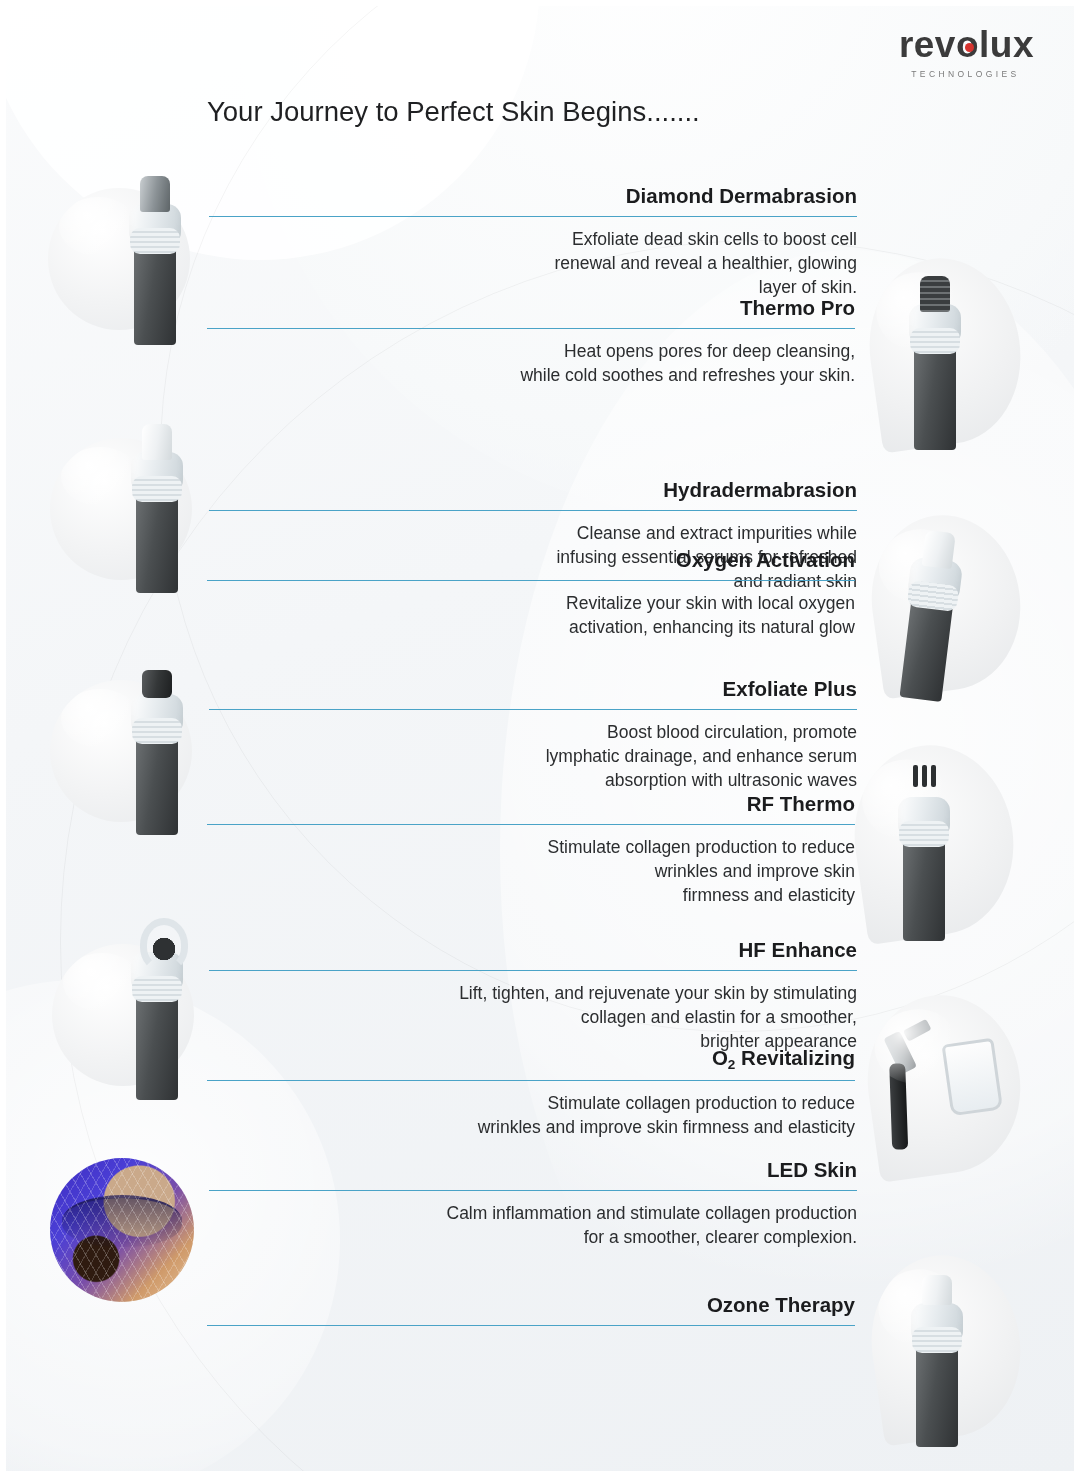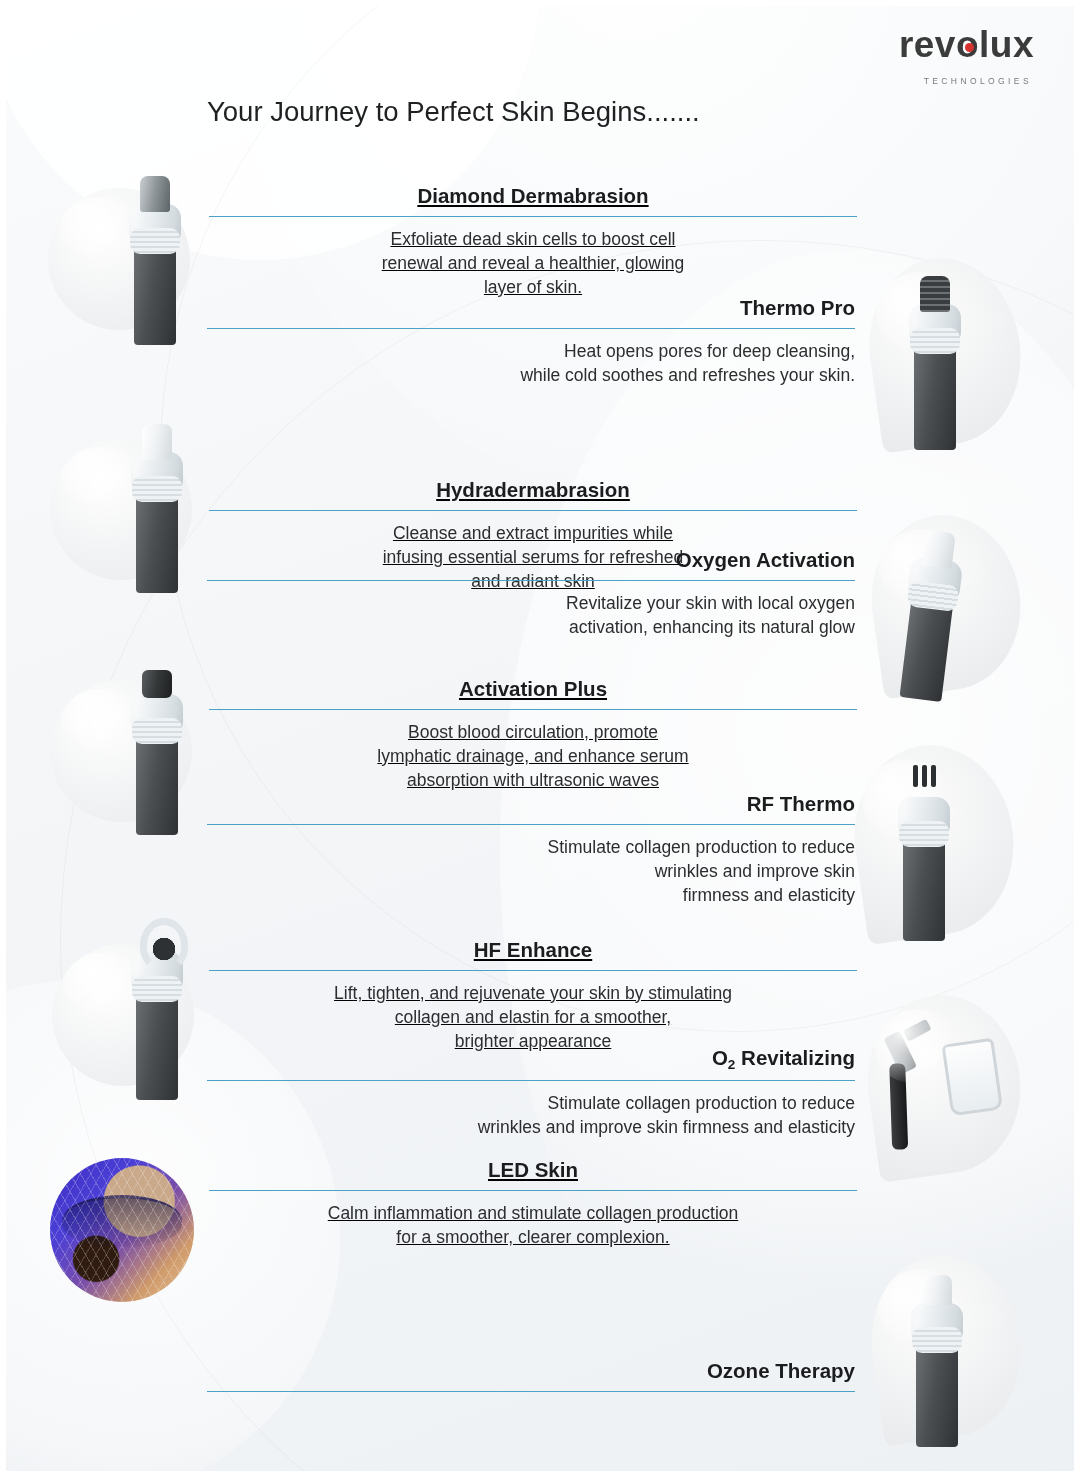--- a/index.html
+++ b/index.html
@@ -74,22 +74,23 @@
     width: 9px; height: 9px;
     border-radius: 50%;
     background: #d6332e;
     left: 66px;
     top: 17px;
   }
   .brand-sub {
     font-size: 8.5px;
     letter-spacing: 3.4px;
     color: #7a7a7a;
-    margin-top: 11px;
+    margin-top: 4px;
     padding-right: 2px;
+    text-align: center;
   }
 
   .headline {
     position: absolute;
     left: 207px;
     top: 96px;
     font-size: 27.5px;
     color: #1f2022;
     font-weight: 400;
   }
@@ -111,21 +112,21 @@
     background: #4aa3c7;
     width: 100%;
     margin-bottom: 10px;
   }
   .feature .body {
     font-size: 17.5px;
     color: #2b2d2f;
     line-height: 1.38;
     white-space: pre-line;
   }
-  .feature.left { left: 209px; text-align: center; text-decoration: underline; }
+  .feature.left { left: 209px; text-align: right; }
   .feature.right { left: 207px; text-align: right; }
 
   .sub { font-size: 0.66em; vertical-align: -0.28em; }
 
   
   .shot {
     position: absolute;
   }
   .shot-circle {
     border-radius: 50%;
@@ -368,21 +369,21 @@
       <div class="gloss"></div>
     </div>
     <div class="device" style="left:78px;margin-left:0;top:0;height:175px;">
       <div class="dev-body"></div>
       <div class="dev-collar"></div>
       <div class="dev-grip"></div>
       <div class="dev-tip dark" style="height:28px;top:10px;border-radius:6px;"></div>
     </div>
   </div>
   <div class="feature left" style="top:677px;">
-    <div class="title">Activation Plus</div>
+    <div class="title">Exfoliate Plus</div>
     <div class="rule"></div>
     <div class="body">Boost blood circulation, promote
 lymphatic drainage, and enhance serum
 absorption with ultrasonic waves</div>
   </div>
 
   <div class="shot" style="left:855px; top:745px; width:160px; height:195px;">
     <div class="shot-leaf" style="width:158px;height:190px;">
       <div class="gloss"></div>
     </div>
@@ -462,20 +463,20 @@
     <div class="shot-leaf" style="width:148px;height:182px;">
       <div class="gloss"></div>
     </div>
     <div class="device" style="left:36px;margin-left:0;top:14px;height:178px;">
       <div class="dev-body"></div>
       <div class="dev-collar"></div>
       <div class="dev-grip"></div>
       <div class="dev-tip white" style="height:30px;"></div>
     </div>
   </div>
-  <div class="feature right" style="top:1359px;">
+  <div class="feature right" style="top:1293px;">
     <div class="title">Ozone Therapy</div>
     <div class="rule"></div>
   </div>
 
   <div class="edge-shadow"></div>
   <div class="frame"></div>
 </div>
 
 </body></html>

